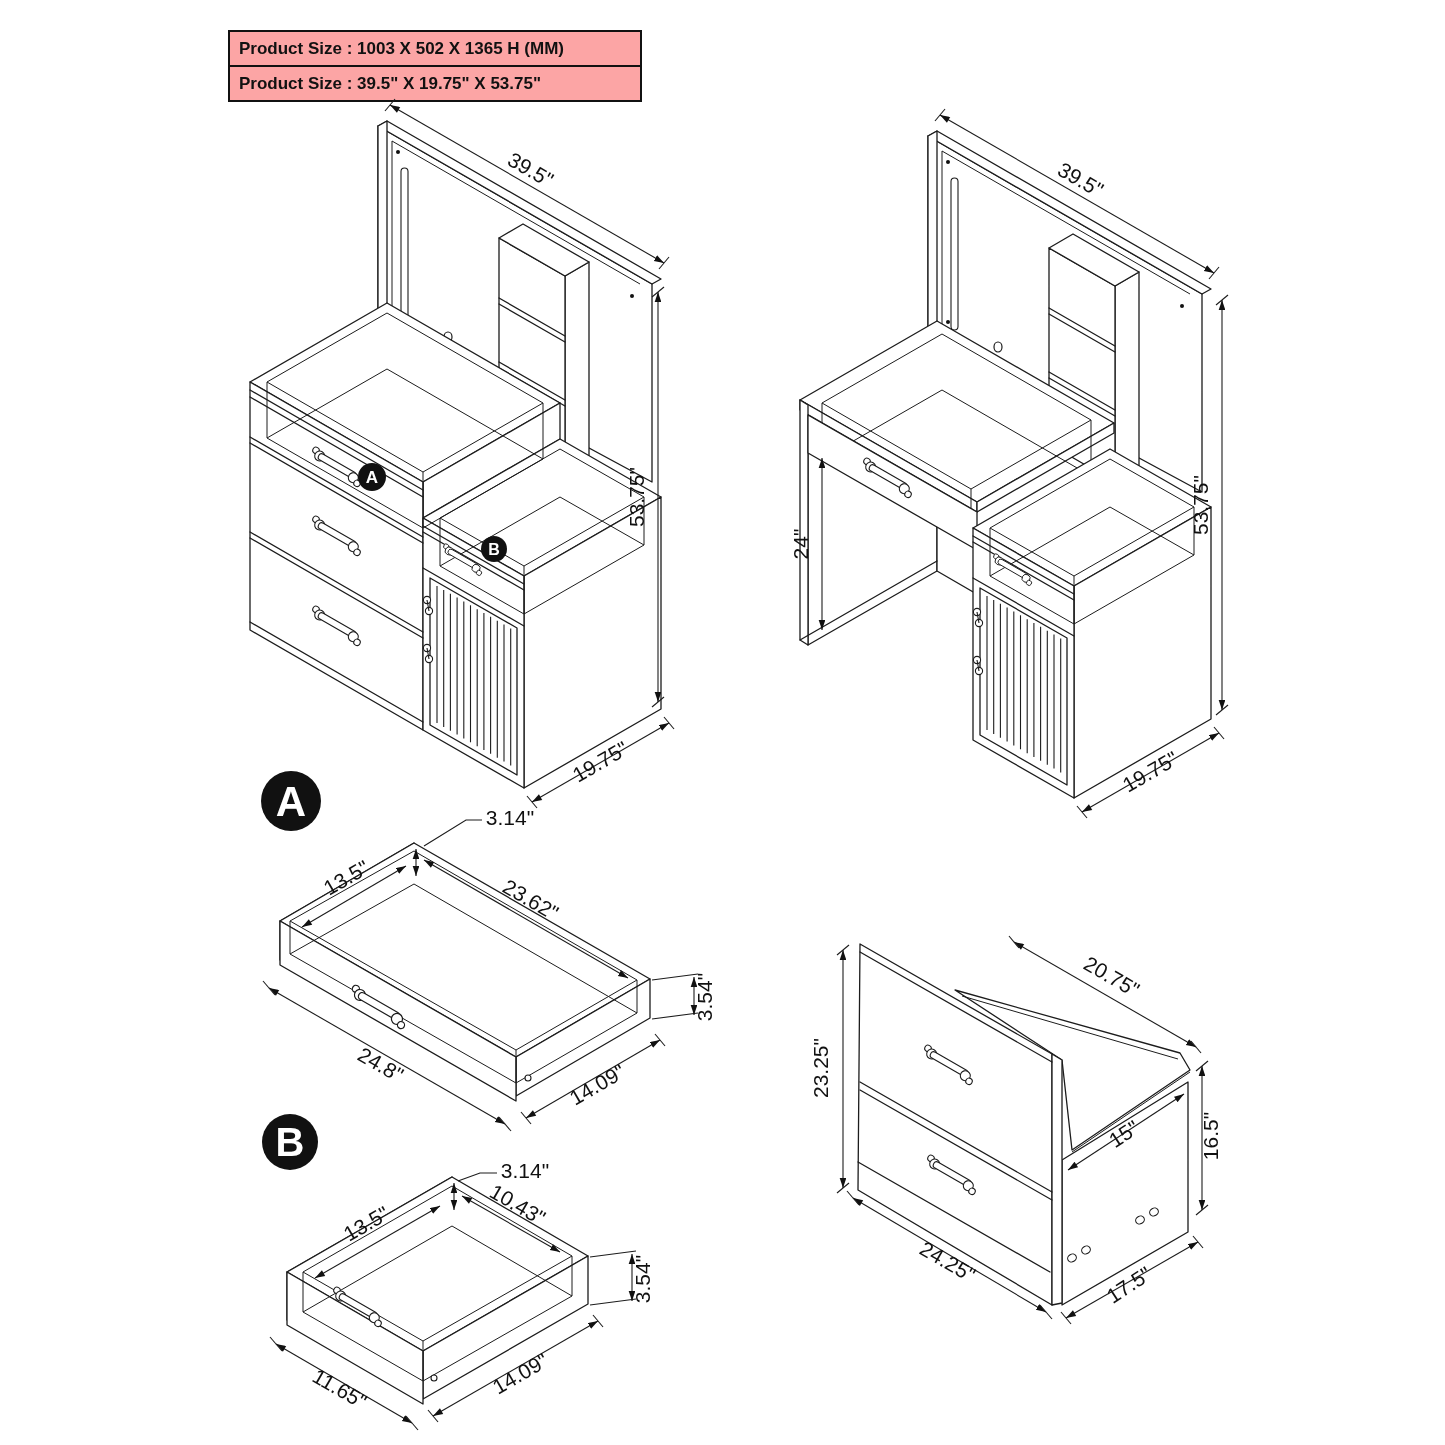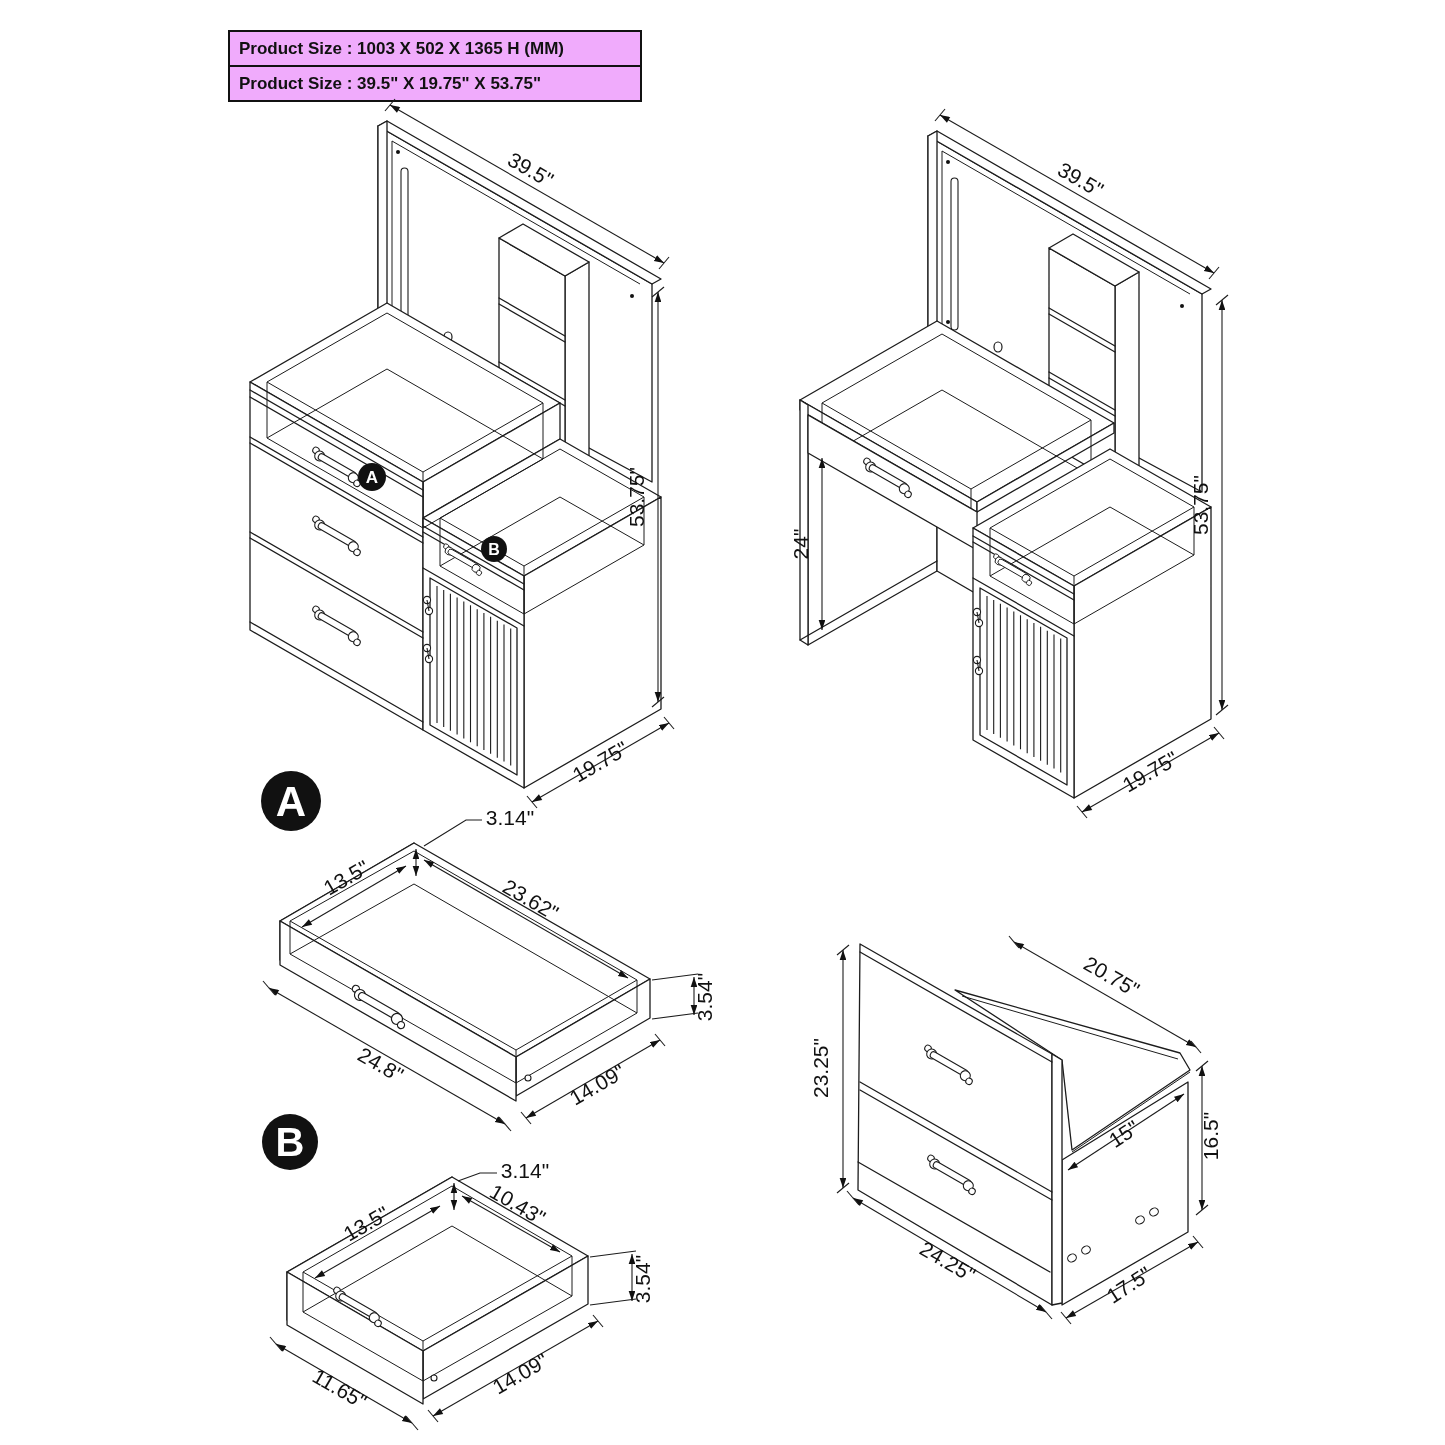--- a/index.html
+++ b/index.html
@@ -1,18 +1,18 @@
 <!DOCTYPE html>
 <html><head>
 <meta charset="utf-8">
 <style>
   html,body{margin:0;padding:0;background:#ffffff;}
   #page{position:relative;width:1445px;height:1445px;background:#fff;overflow:hidden;
         font-family:"Liberation Sans",sans-serif;}
-  #size-box{position:absolute;left:228px;top:30px;width:410px;border:2px solid #111;background:#f0abfc;}
+  #size-box{position:absolute;left:228px;top:30px;width:410px;border:2px solid #111;background:#fca5a5;}
   #size-box .row{border-bottom:2px solid #111;padding:7px 9px 6px 9px;font-weight:bold;
                  font-size:17px;color:#111;white-space:nowrap;}
   #size-box .row:last-child{border-bottom:none;}
   svg{position:absolute;left:0;top:0;}
   .ln{stroke:#1c1c1c;stroke-width:1.3;fill:none;stroke-linejoin:round;stroke-linecap:round;}
   .face{stroke:#1c1c1c;stroke-width:1.3;fill:#ffffff;stroke-linejoin:round;}
   .thin{stroke:#1c1c1c;stroke-width:1;fill:none;}
   .dim{stroke:#1c1c1c;stroke-width:1.1;fill:none;}
   .dimtxt{font-size:21px;fill:#111;text-anchor:middle;}
   .badge{fill:#111;stroke:none;}

